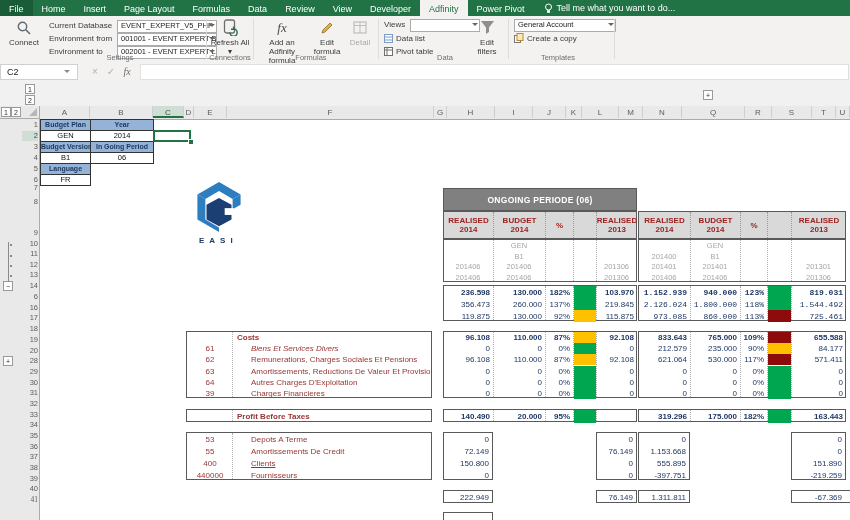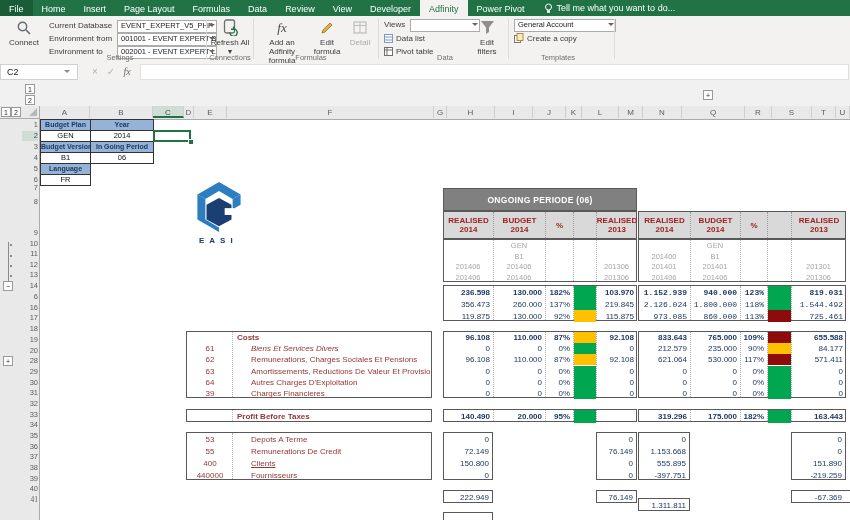--- a/index.html
+++ b/index.html
@@ -455,21 +455,21 @@
         <div class="num b" style="left: 102px; top: 2px; width: 23px;">182%</div>
         <div class="indf" style="left: 129px; top: 0px; width: 23px; height: 13px; background: rgb(0, 166, 80);"></div>
         <div class="num b" style="left: 153px; top: 2px; width: 51px;">163.443</div>
       </div>
       <div class="rpt-box" style="left: 638px; top: 432px; width: 52px; height: 48px;">
         <div class="num" style="left: 0px; top: 1.5px; width: 47px;">0</div>
         <div class="num" style="left: 0px; top: 13.5px; width: 47px;">1.153.668</div>
         <div class="num" style="left: 0px; top: 25.5px; width: 47px;">555.895</div>
         <div class="num" style="left: 0px; top: 37.5px; width: 47px;">-397.751</div>
       </div>
-      <div class="rpt-box" style="left: 638px; top: 490px; width: 52px; height: 13px; margin-top: 8px;">
+      <div class="rpt-box" style="left: 638px; top: 490px; width: 52px; height: 13px;">
         <div class="num" style="left: 0px; top: 2px; width: 47px;">1.311.811</div>
       </div>
       <div class="rpt-box" style="left: 791px; top: 432px; width: 55px; height: 48px;">
         <div class="num" style="left: 0px; top: 1.5px; width: 50px;">0</div>
         <div class="num" style="left: 0px; top: 13.5px; width: 50px;">0</div>
         <div class="num" style="left: 0px; top: 25.5px; width: 50px;">151.890</div>
         <div class="num" style="left: 0px; top: 37.5px; width: 50px;">-219.259</div>
       </div>
       <div class="rpt-box" style="left: 791px; top: 490px; width: 76px; height: 13px;">
         <div class="num" style="left: 0px; top: 2px; width: 50px;">-67.369</div>
@@ -490,21 +490,21 @@
       </div>
       <div class="rpt-box" style="left: 186px; top: 409px; width: 246px; height: 13px;">
         <div class="dotsep" style="left: 45px;"></div>
         <div class="rlabel b" style="left: 50px; top: 2px; width: 180px;">Profit Before Taxes</div>
       </div>
       <div class="rpt-box" style="left: 186px; top: 432px; width: 246px; height: 48px;">
         <div class="dotsep" style="left: 45px;"></div>
         <div class="code" style="left: 0px; top: 1.5px; width: 46px;">53</div>
         <div class="rlabel" style="left: 64px; top: 1.5px; width: 180px;">Depots A Terme</div>
         <div class="code" style="left: 0px; top: 13.5px; width: 46px;">55</div>
-        <div class="rlabel" style="left: 64px; top: 13.5px; width: 180px;">Remunerations De Credit</div>
+        <div class="rlabel" style="left: 64px; top: 13.5px; width: 180px;">Amortissements De Credit</div>
         <div class="code" style="left: 0px; top: 25.5px; width: 46px;">400</div>
         <div class="rlabel" style="left: 64px; top: 25.5px; width: 180px; text-decoration: underline;">Clients</div>
         <div class="code" style="left: 0px; top: 37.5px; width: 46px;">440000</div>
         <div class="rlabel" style="left: 64px; top: 37.5px; width: 180px;">Fournisseurs</div>
       </div>
       <div class="rpt-box" style="left: 443px; top: 512px; width: 50px; height: 14px;"></div>
     </div>
 
 <div class="rownum" style="top: 120px;">1</div>
     <div class="rownum selhdr" style="top: 131px;">2</div>

